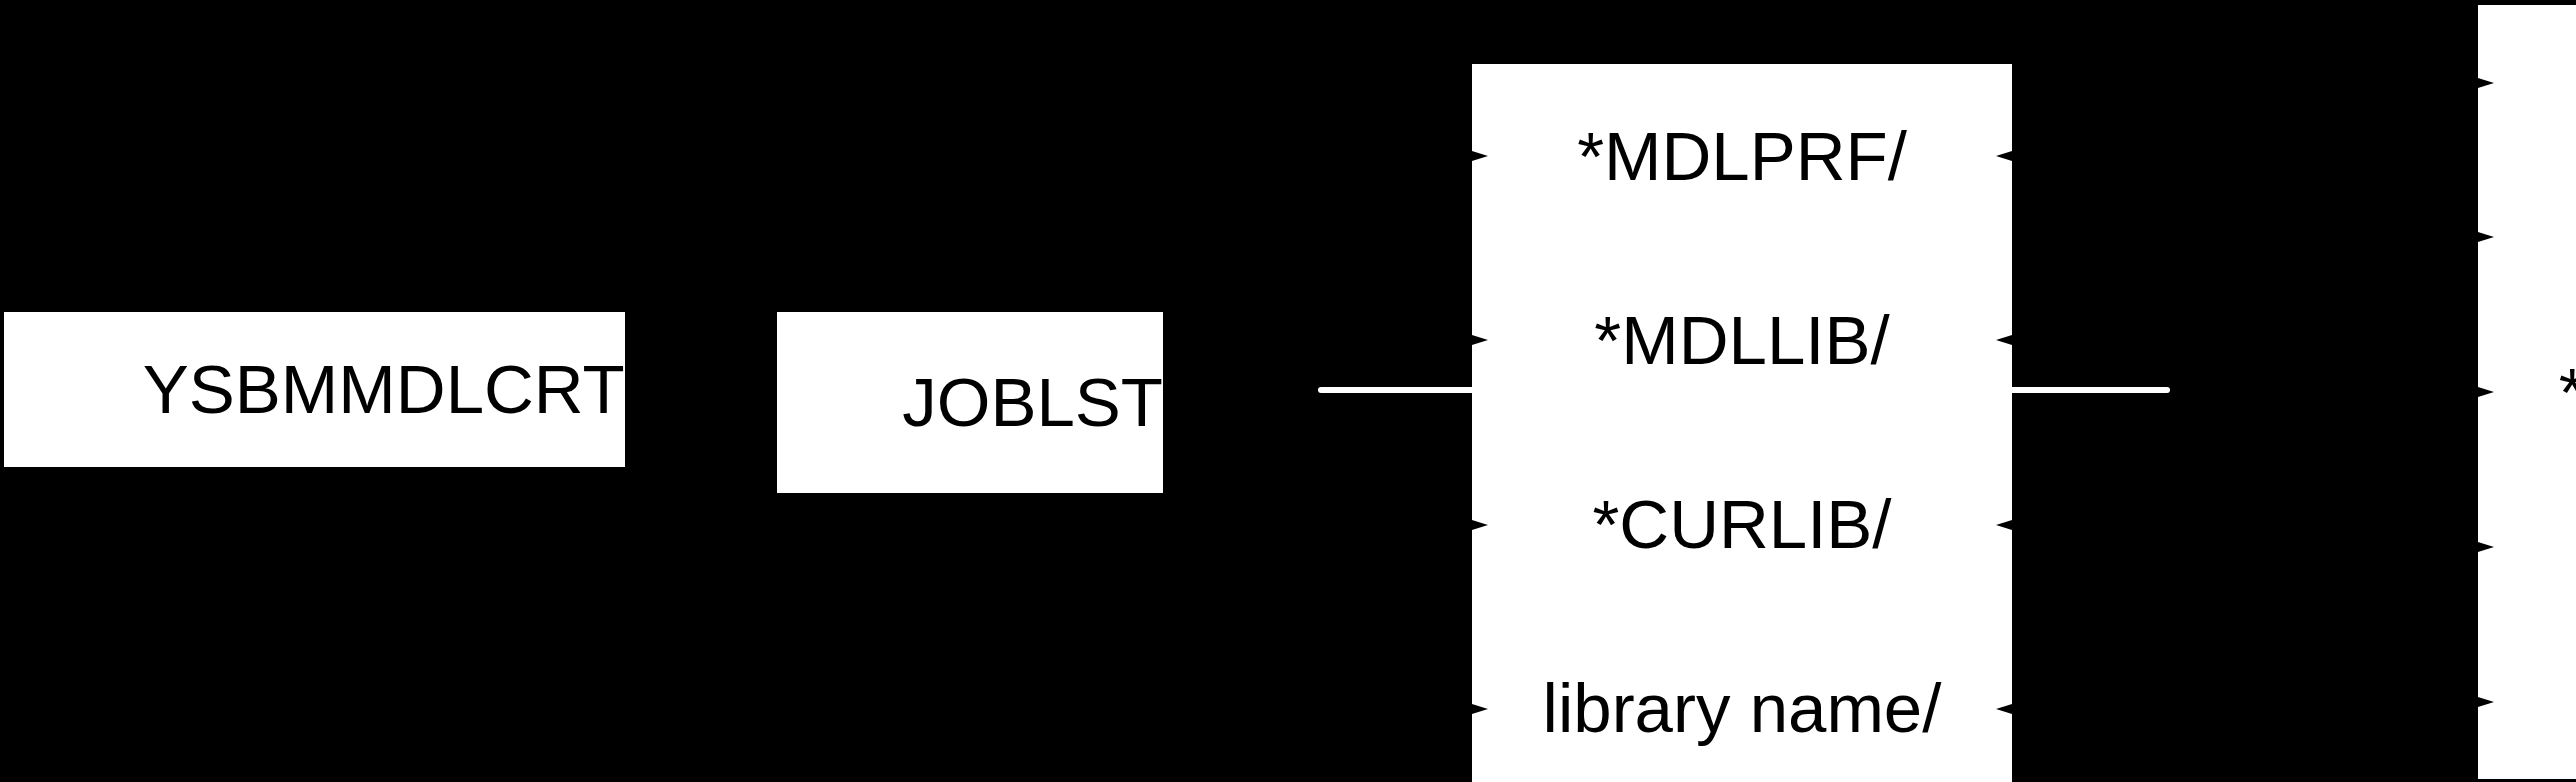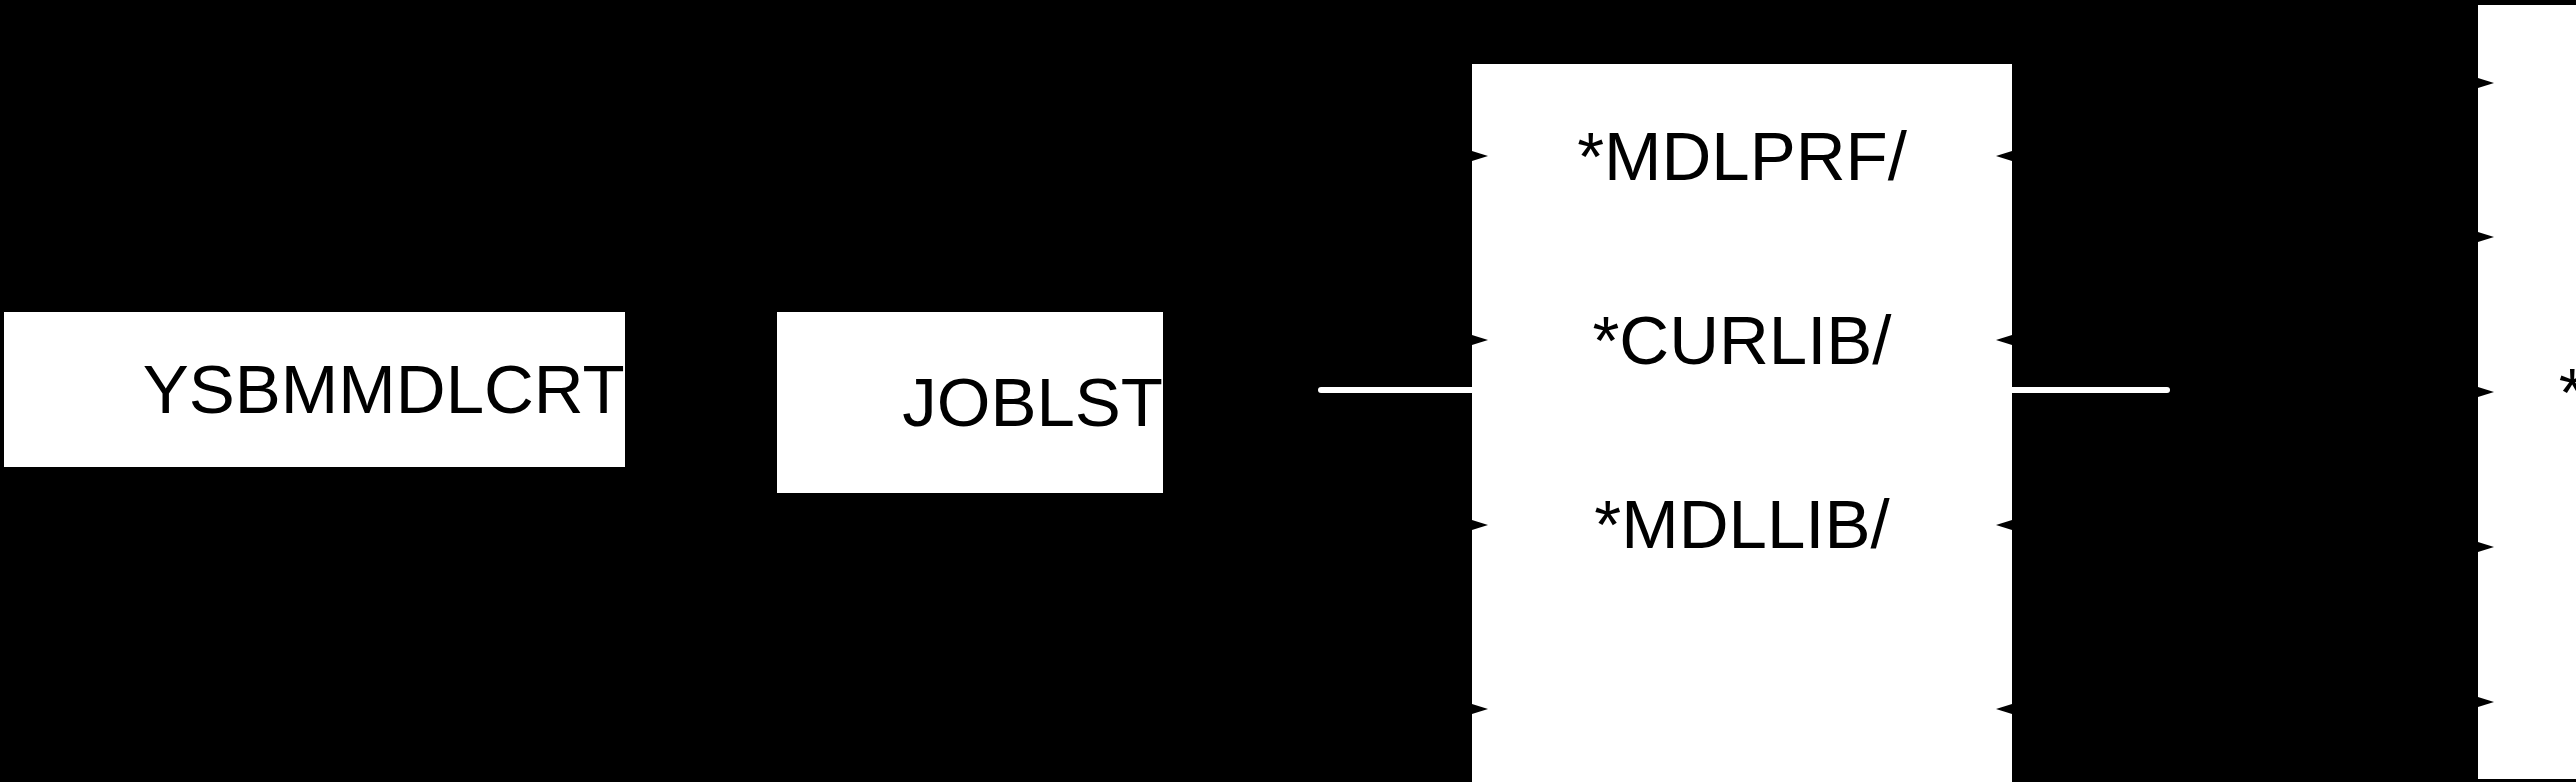--- a/index.html
+++ b/index.html
@@ -97,30 +97,31 @@
   <div id="flow-line-left" class="flow-line"></div>
 
   <div id="library-qualifier-box" class="box options-box">
     <div class="option-row">
       <span class="tick tick-left"></span>
       <span class="option-label">*MDLPRF/</span>
       <span class="tick tick-right"></span>
     </div>
     <div class="option-row">
       <span class="tick tick-left"></span>
+      <span class="option-label">*MDLLIB/</span>
+      <span class="tick tick-right"></span>
+    </div>
+    <div class="option-row">
+      <span class="tick tick-left"></span>
       <span class="option-label">*CURLIB/</span>
       <span class="tick tick-right"></span>
     </div>
     <div class="option-row">
       <span class="tick tick-left"></span>
-      <span class="option-label">*MDLLIB/</span>
-      <span class="tick tick-right"></span>
-    </div>
-    <div class="option-row">
-      <span class="tick tick-left"></span>
+      <span class="option-label">library name/</span>
       <span class="tick tick-right"></span>
     </div>
   </div>
 
   <div id="flow-line-right" class="flow-line"></div>
 
   <div id="list-name-box" class="box options-box">
     <div class="option-row">
       <span class="tick tick-left"></span>
 

